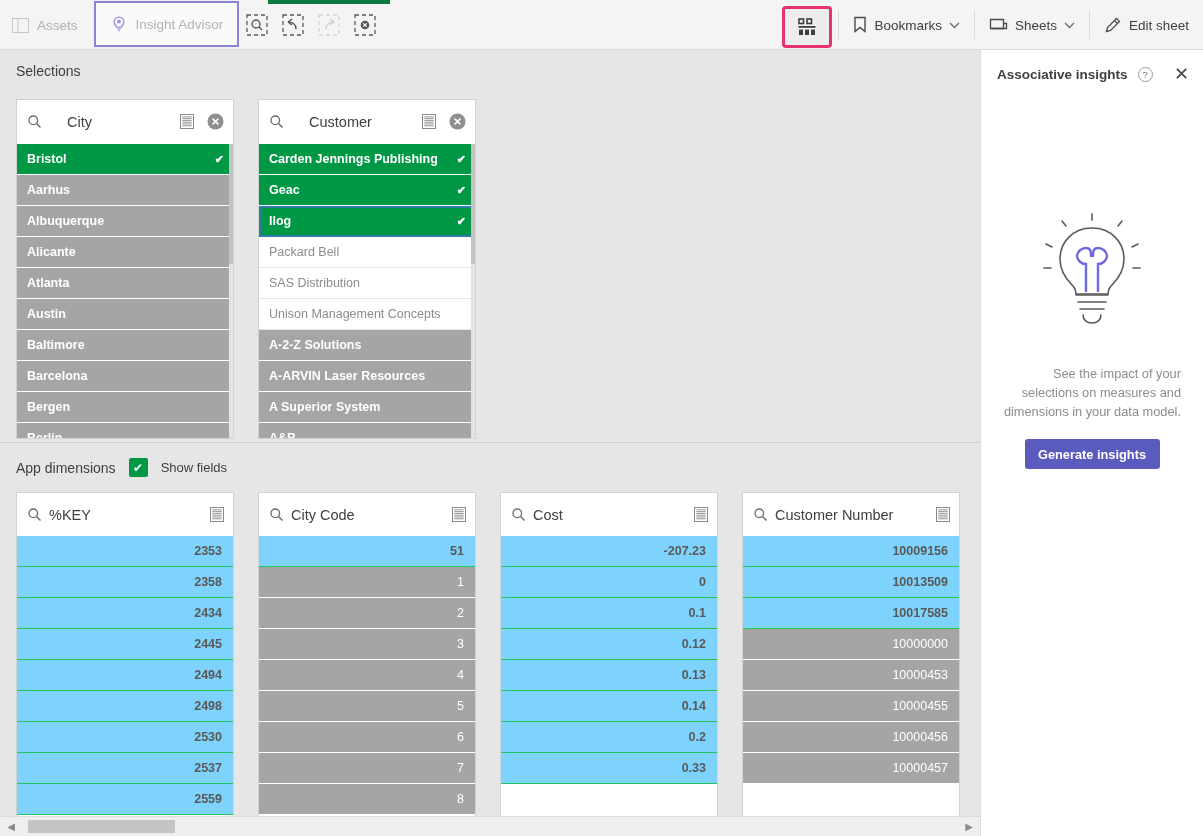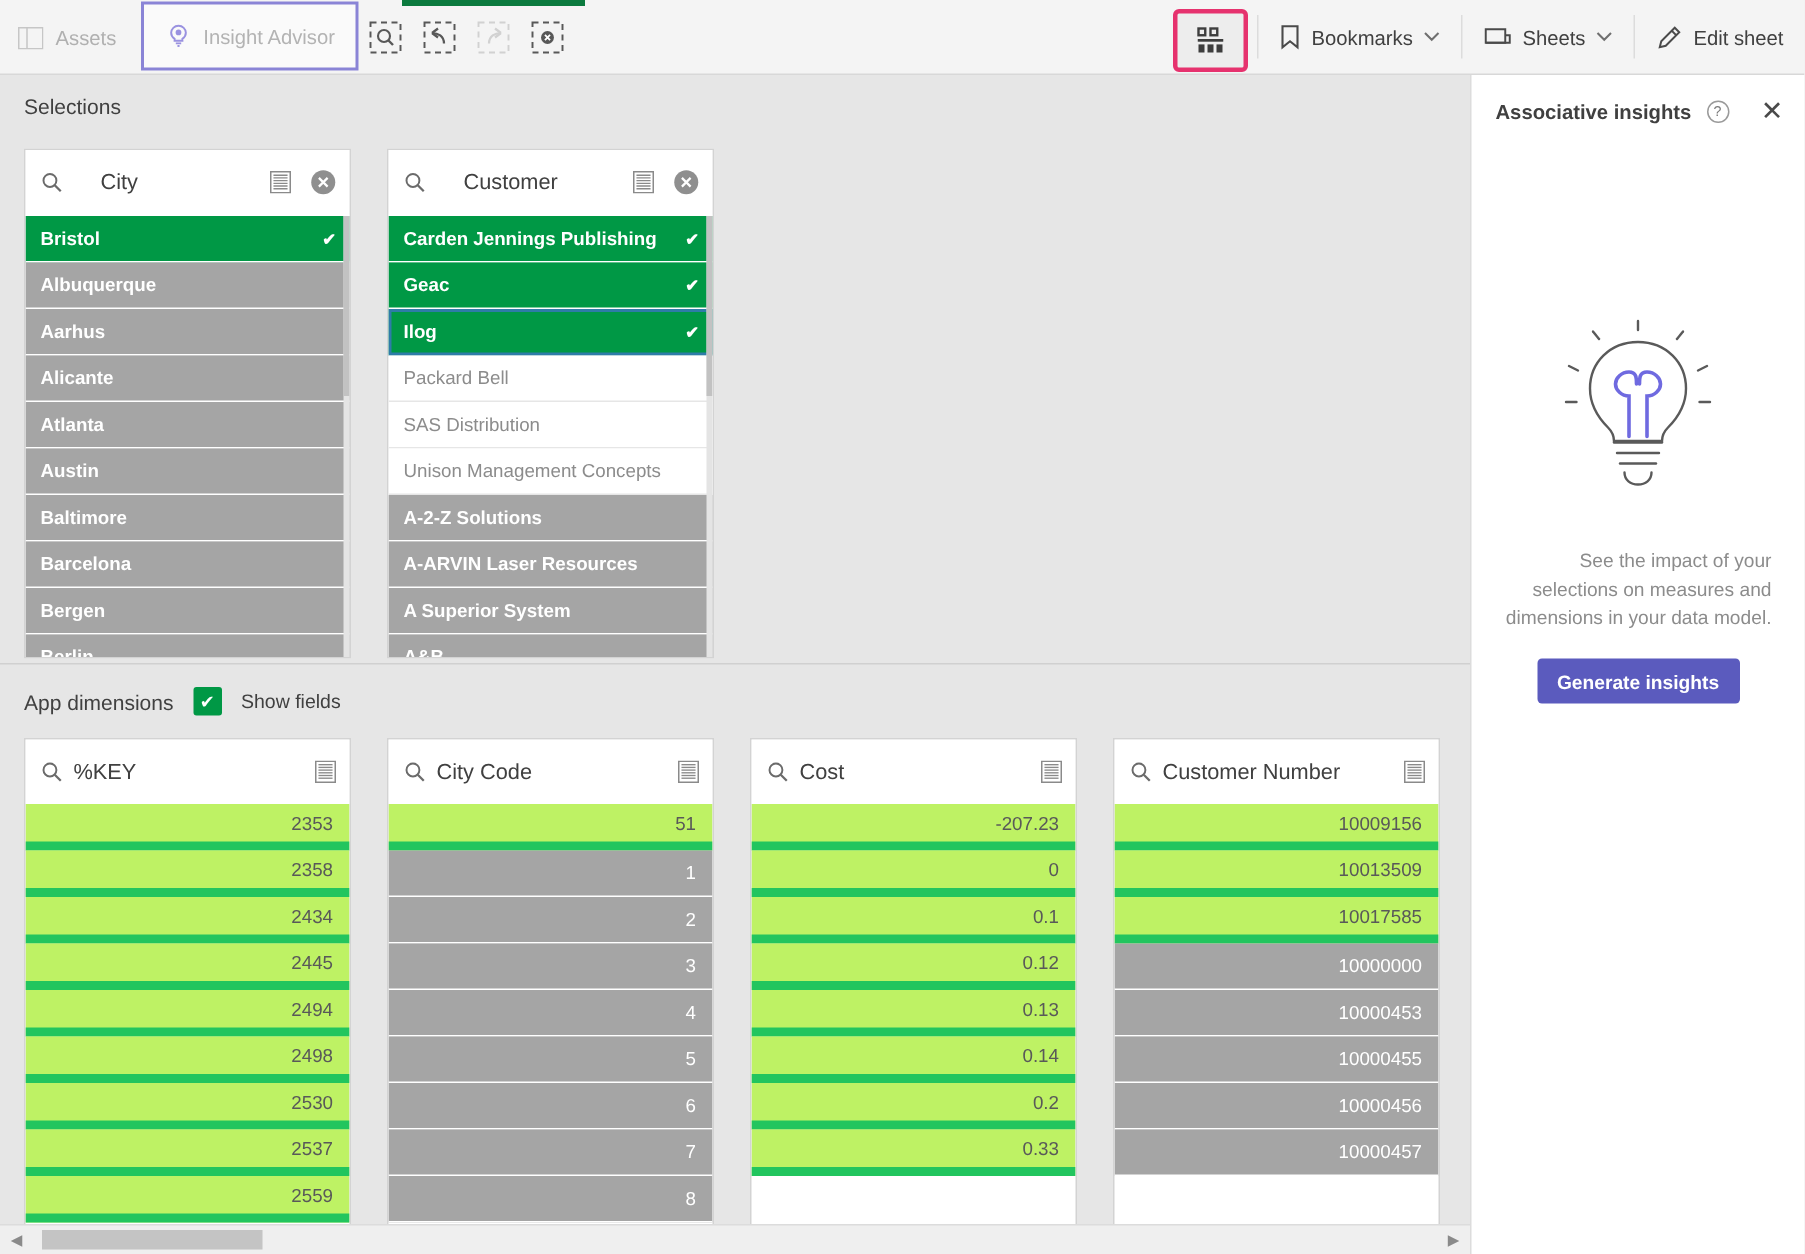--- a/index.html
+++ b/index.html
@@ -121,21 +121,21 @@
     height: 43px; display: flex; align-items: center; gap: 7px;
     padding: 0 9px 0 10px; background: #fff;
   }
   .dim-head .fname { flex: 1 1 auto; font-size: 14.5px; color: #404040; }
   .dim-item {
     height: 31px; display: flex; align-items: center; justify-content: flex-end;
     padding: 0 11px;
     font-size: 12.5px;
     border-bottom: 1px solid #fff;
   }
-  .dim-item.white { background: #bef264; color: #595959; border-bottom: 6px solid #22c55e; }
+  .dim-item.white { background: #7dd3fc; color: #595959; border-bottom: 1px solid #22c55e; font-weight: bold; }
   .dim-item.grey  { background: #a5a5a5; color: #fff; }
 
   
   .hscroll {
     position: absolute; left: 0; bottom: 0; width: 980px; height: 20px;
     background: #efefef; border-top: 1px solid #dcdcdc;
     display: flex; align-items: center;
   }
   .hscroll .arrow { width: 22px; text-align: center; font-size: 10px; color: #8a8a8a; cursor:pointer; }
   .hscroll .track { flex: 1 1 auto; height: 13px; position: relative; }
@@ -328,24 +328,24 @@
                 <path d="M5.6 5.6 l5.8 5.8 M11.4 5.6 l-5.8 5.8" stroke="#fff" stroke-width="1.5"></path>
               </svg>
             </span>
           </div>
           <div class="sel-list">
             <div class="sel-item selected">
               <span class="lbl">Bristol</span>
               <span class="chk">✔</span>
             </div>
             <div class="sel-item alt">
+              <span class="lbl">Aarhus</span>
+            </div>
+            <div class="sel-item alt">
               <span class="lbl">Albuquerque</span>
-            </div>
-            <div class="sel-item alt">
-              <span class="lbl">Aarhus</span>
             </div>
             <div class="sel-item alt">
               <span class="lbl">Alicante</span>
             </div>
             <div class="sel-item alt">
               <span class="lbl">Atlanta</span>
             </div>
             <div class="sel-item alt">
               <span class="lbl">Austin</span>
             </div>

